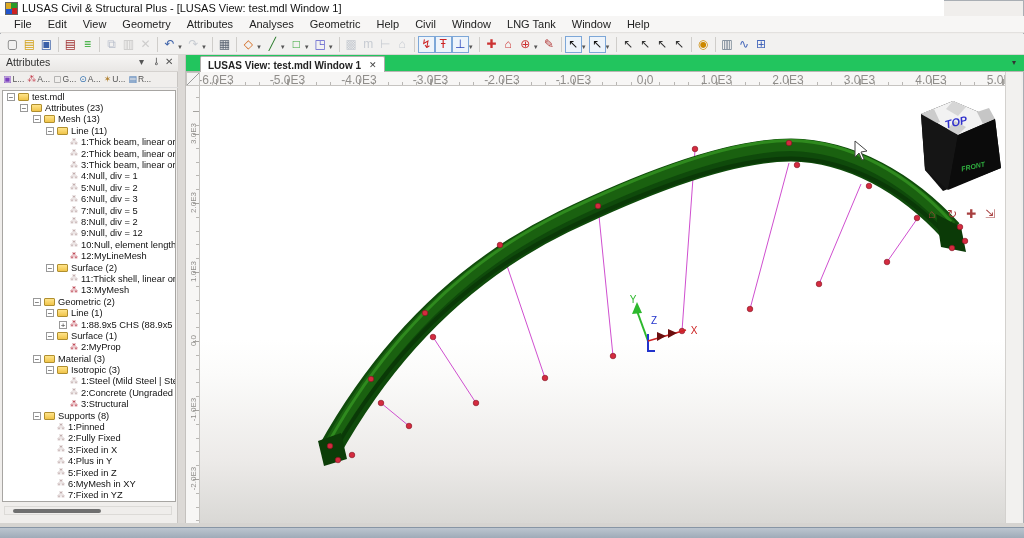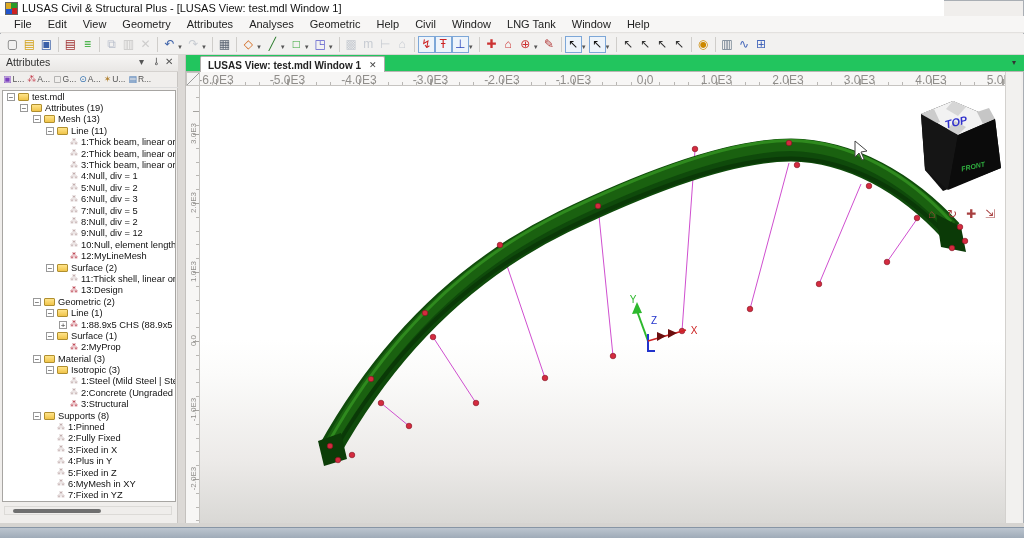--- a/index.html
+++ b/index.html
@@ -202,21 +202,21 @@
     </div>
   <div class="abs" id="treebox">
       <div class="trow" style="padding-left: 4px;">
         <span class="ebox">−</span>
         <span class="ficon"></span>
         <span>test.mdl</span>
       </div>
       <div class="trow" style="padding-left: 17px;">
         <span class="ebox">−</span>
         <span class="ficon"></span>
-        <span>Attributes (19)</span>
+        <span>Attributes (23)</span>
       </div>
       <div class="trow" style="padding-left: 30px;">
         <span class="ebox">−</span>
         <span class="ficon"></span>
         <span>Mesh (13)</span>
       </div>
       <div class="trow" style="padding-left: 43px;">
         <span class="ebox">−</span>
         <span class="ficon"></span>
         <span>Line (11)</span>
@@ -282,21 +282,21 @@
         <span>Surface (2)</span>
       </div>
       <div class="trow" style="padding-left: 56px;">
         <span class="noebox"></span>
         <span class="licon" style="color: rgb(176, 149, 149);">⁂</span>
         <span>11:Thick shell, linear or</span>
       </div>
       <div class="trow" style="padding-left: 56px;">
         <span class="noebox"></span>
         <span class="licon" style="color: rgb(170, 17, 34);">⁂</span>
-        <span>13:Design</span>
+        <span>13:MyMesh</span>
       </div>
       <div class="trow" style="padding-left: 30px;">
         <span class="ebox">−</span>
         <span class="ficon"></span>
         <span>Geometric (2)</span>
       </div>
       <div class="trow" style="padding-left: 43px;">
         <span class="ebox">−</span>
         <span class="ficon"></span>
         <span>Line (1)</span>

